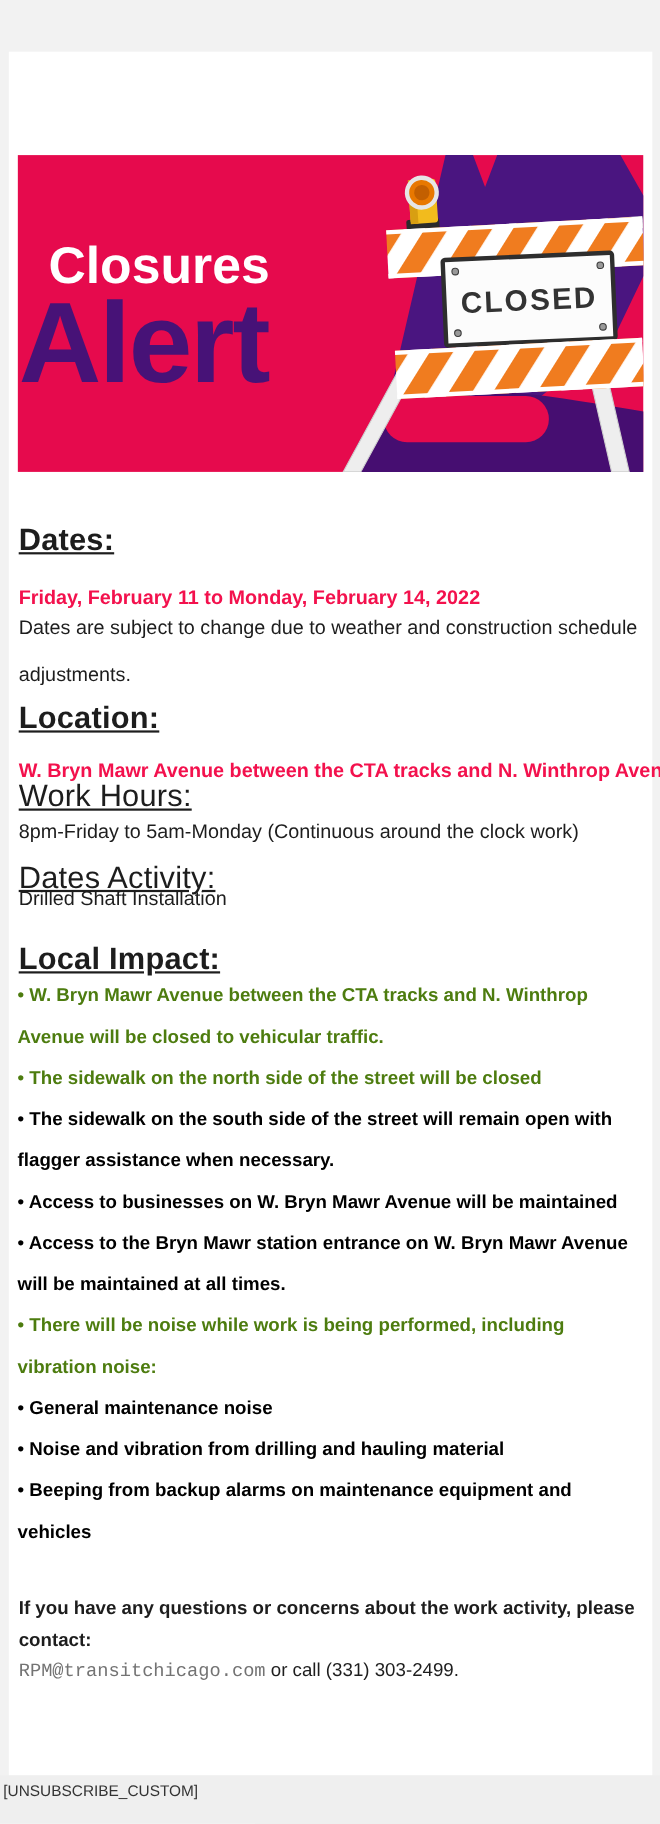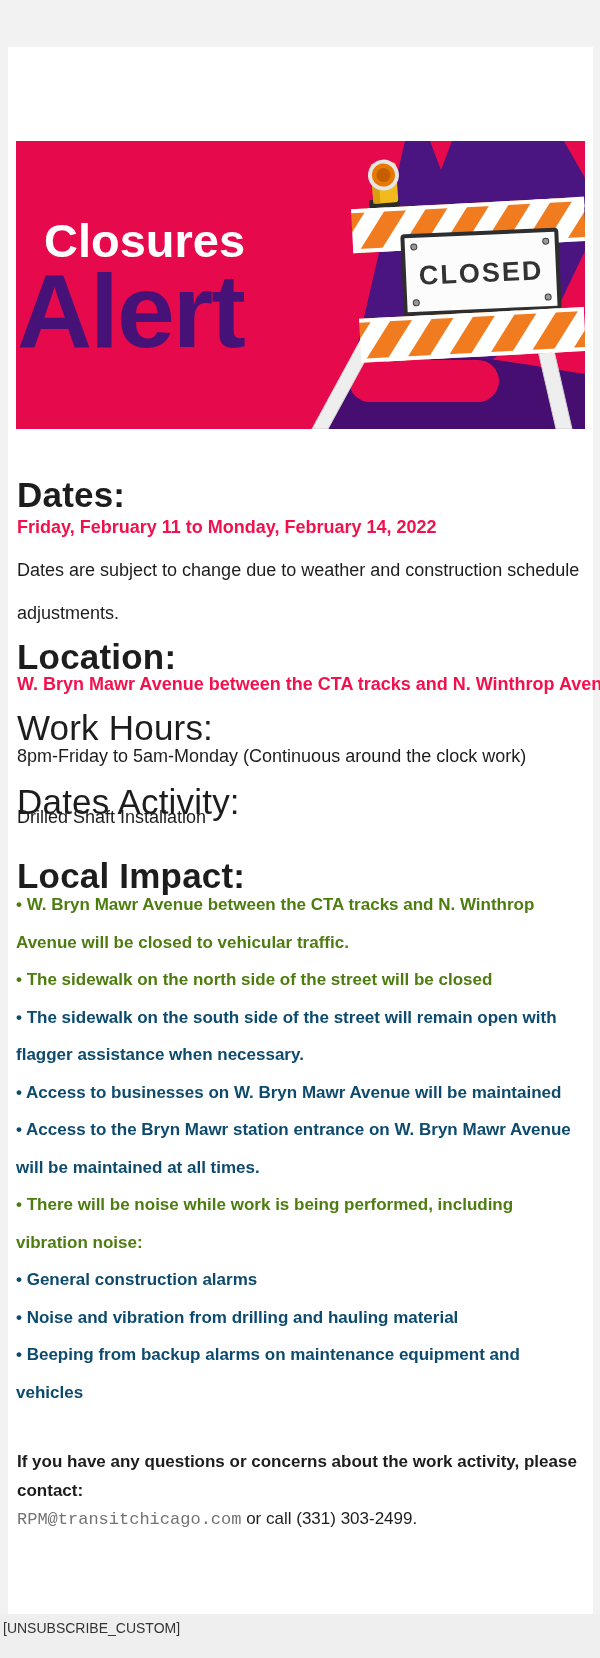--- a/index.html
+++ b/index.html
@@ -14,30 +14,30 @@
   }
   .banner{
     position:absolute;left:16px;top:141px;width:569px;height:288px;
   }
   .banner svg{display:block;}
   .banner text{font-family:"Liberation Sans", sans-serif;}
   .line{
     position:absolute;left:17px;white-space:nowrap;line-height:1.25;
     color:#1d1d1d;
   }
-  .h{font-size:35px;font-weight:bold;letter-spacing:0.2px;}
+  .h{font-size:28px;font-weight:bold;letter-spacing:0.2px;text-decoration:underline;}
   .h.light{font-weight:normal;}
   .val{font-size:18px;font-weight:normal;}
   .val.bold{font-weight:bold;}
   .bullet{font-size:17px;font-weight:bold;left:16px;}
   .contact{font-size:17px;font-weight:bold;}
   .linkline{font-size:17px;font-weight:normal;}
   [data-color="red"]{color:#4d7c0f;}
-  [data-color="black"]{color:#0c4a6e;text-align:center;}
-  .red{color:#f3114d;}
+  [data-color="black"]{color:#000000;text-align:center;}
+  .red{color:#f3114d;margin-top:16px;}
   a.email{color:#737373;text-decoration:none;cursor:pointer;font-family:Liberation Mono, monospace;}
   .footer-band{
     position:absolute;left:0;top:1614px;width:600px;height:44px;
     background:#efefef;
   }
   .unsub{
     position:absolute;left:3px;top:1620px;font-size:14px;color:#333333;
     white-space:nowrap;
   }
 </style>
@@ -124,21 +124,21 @@
 <div class="line bullet" style="top:894px" data-color="red">• W. Bryn Mawr Avenue between the CTA tracks and N. Winthrop</div>
 <div class="line bullet" style="top:932px" data-color="red">Avenue will be closed to vehicular traffic.</div>
 <div class="line bullet" style="top:969px" data-color="red">• The sidewalk on the north side of the street will be closed</div>
 <div class="line bullet" style="top:1007px" data-color="black">• The sidewalk on the south side of the street will remain open with</div>
 <div class="line bullet" style="top:1044px" data-color="black">flagger assistance when necessary.</div>
 <div class="line bullet" style="top:1082px" data-color="black">• Access to businesses on W. Bryn Mawr Avenue will be maintained</div>
 <div class="line bullet" style="top:1119px" data-color="black">• Access to the Bryn Mawr station entrance on W. Bryn Mawr Avenue</div>
 <div class="line bullet" style="top:1157px" data-color="black">will be maintained at all times.</div>
 <div class="line bullet" style="top:1194px" data-color="red">• There will be noise while work is being performed, including</div>
 <div class="line bullet" style="top:1232px" data-color="red">vibration noise:</div>
-<div class="line bullet" style="top:1269px" data-color="black">• General construction alarms</div>
+<div class="line bullet" style="top:1269px" data-color="black">• General maintenance noise</div>
 <div class="line bullet" style="top:1307px" data-color="black">• Noise and vibration from drilling and hauling material</div>
 <div class="line bullet" style="top:1344px" data-color="black">• Beeping from backup alarms on maintenance equipment and</div>
 <div class="line bullet" style="top:1382px" data-color="black">vehicles</div>
 
 <div class="line contact" style="top:1451px">If you have any questions or concerns about the work activity, please</div>
 <div class="line contact" style="top:1480px">contact:</div>
 <div class="line linkline" style="top:1508px"><a class="email">RPM@transitchicago.com</a><span> or call (331) 303-2499.</span></div>
 
 <div class="footer-band"></div>
 <div class="unsub">[UNSUBSCRIBE_CUSTOM]</div>

